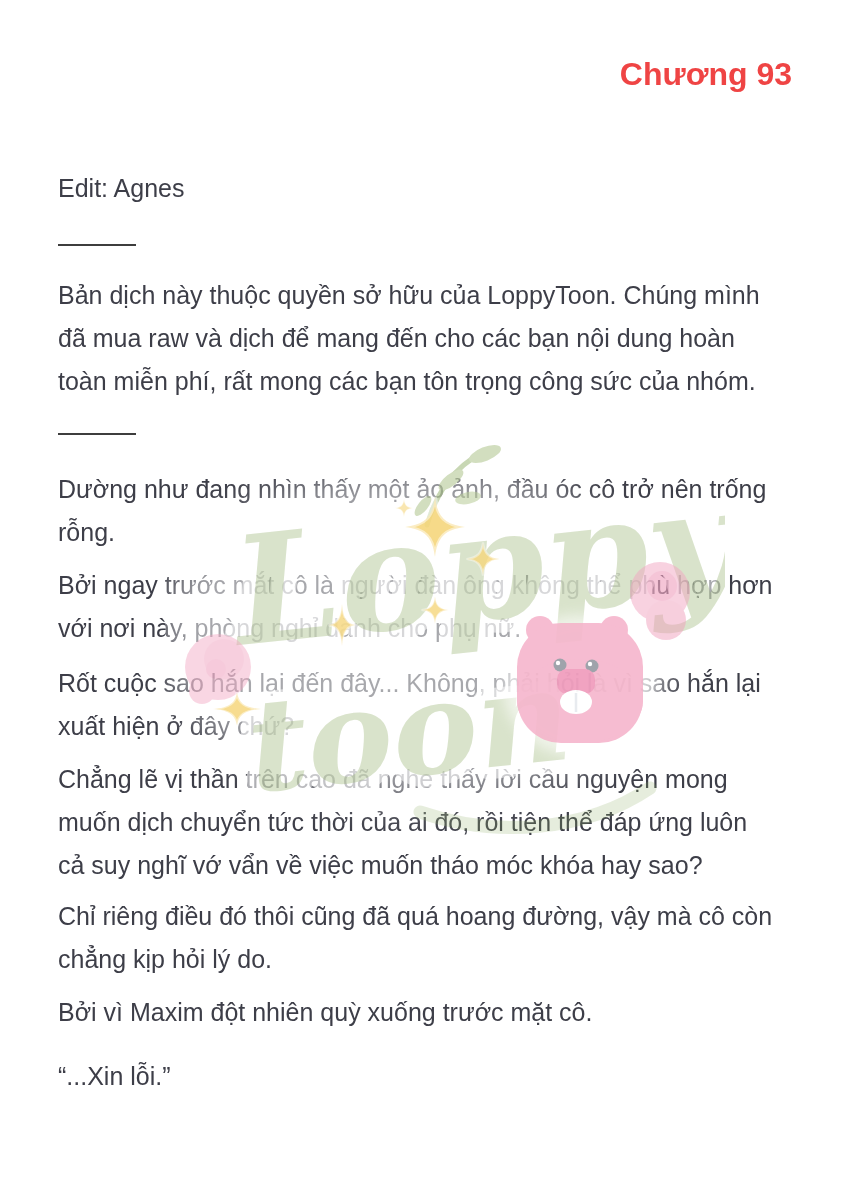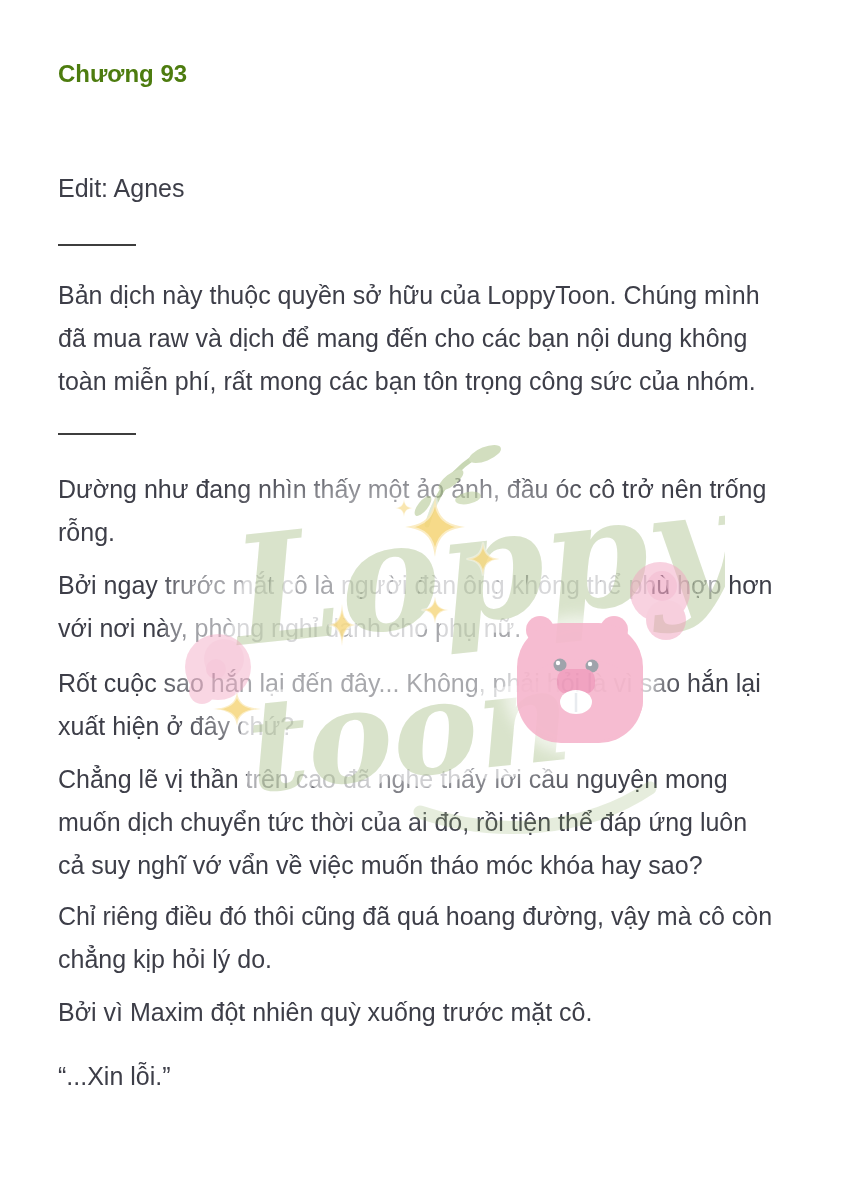--- a/index.html
+++ b/index.html
@@ -11,25 +11,25 @@
     font-family:"Liberation Sans","DejaVu Sans",sans-serif;
   }
   .page{
     position:relative;
     z-index:1;
     padding:55px 58px 0 58px;
     color:#3d3e48;
   }
   h1.chapter-title{
     margin:0;
-    font-size:24px;
+    font-size:32px;
     line-height:38px;
     font-weight:700;
-    text-align:left;
-    color:#4d7c0f;
+    text-align:right;
+    color:#ef4444;
   }
   p.credit{
     margin:74px 0 0 0;
     font-size:25px;
     line-height:43px;
     white-space:pre;
   }
   .divider{
     width:78px;
     height:0;
@@ -64,21 +64,21 @@
   }
 </style>
 </head>
 <body>
 
 <div class="page">
   <h1 class="chapter-title">Chương 93</h1>
   <p class="credit">Edit: Agnes</p>
   <div class="divider d1"></div>
   <p class="body p1">Bản dịch này thuộc quyền sở hữu của LoppyToon. Chúng mình
-đã mua raw và dịch để mang đến cho các bạn nội dung không
+đã mua raw và dịch để mang đến cho các bạn nội dung hoàn
 toàn miễn phí, rất mong các bạn tôn trọng công sức của nhóm.</p>
   <div class="divider d2"></div>
   <p class="body p2">Dường như đang nhìn thấy một ảo ảnh, đầu óc cô trở nên trống
 rỗng.</p>
   <p class="body p3">Bởi ngay trước mắt cô là người đàn ông không thể phù hợp hơn
 với nơi này, phòng nghỉ dành cho phụ nữ.</p>
   <p class="body p5">Rốt cuộc sao hắn lại đến đây... Không, phải hỏi là vì sao hắn lại
 xuất hiện ở đây chứ?</p>
   <p class="body p6">Chẳng lẽ vị thần trên cao đã nghe thấy lời cầu nguyện mong
 muốn dịch chuyển tức thời của ai đó, rồi tiện thể đáp ứng luôn

